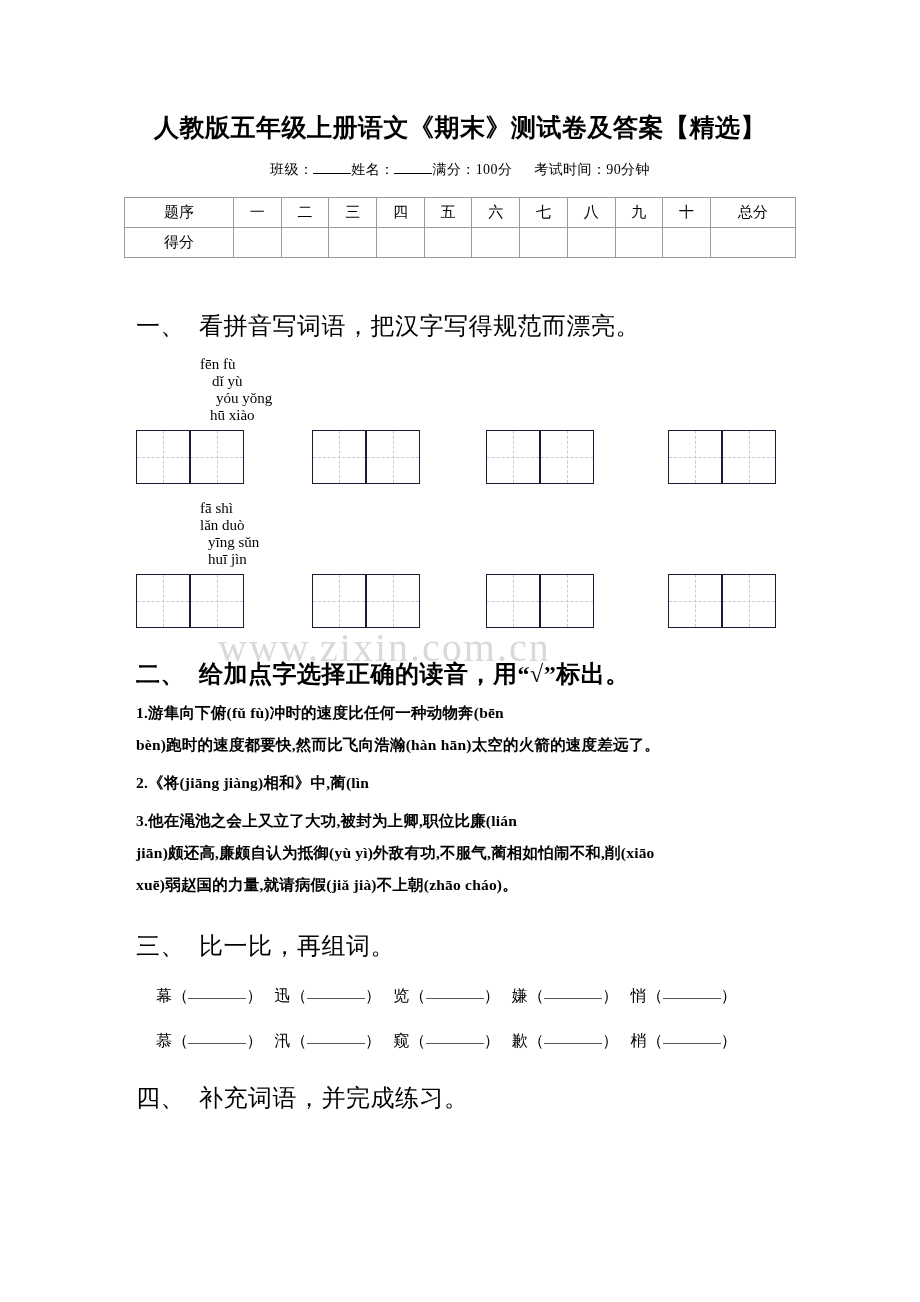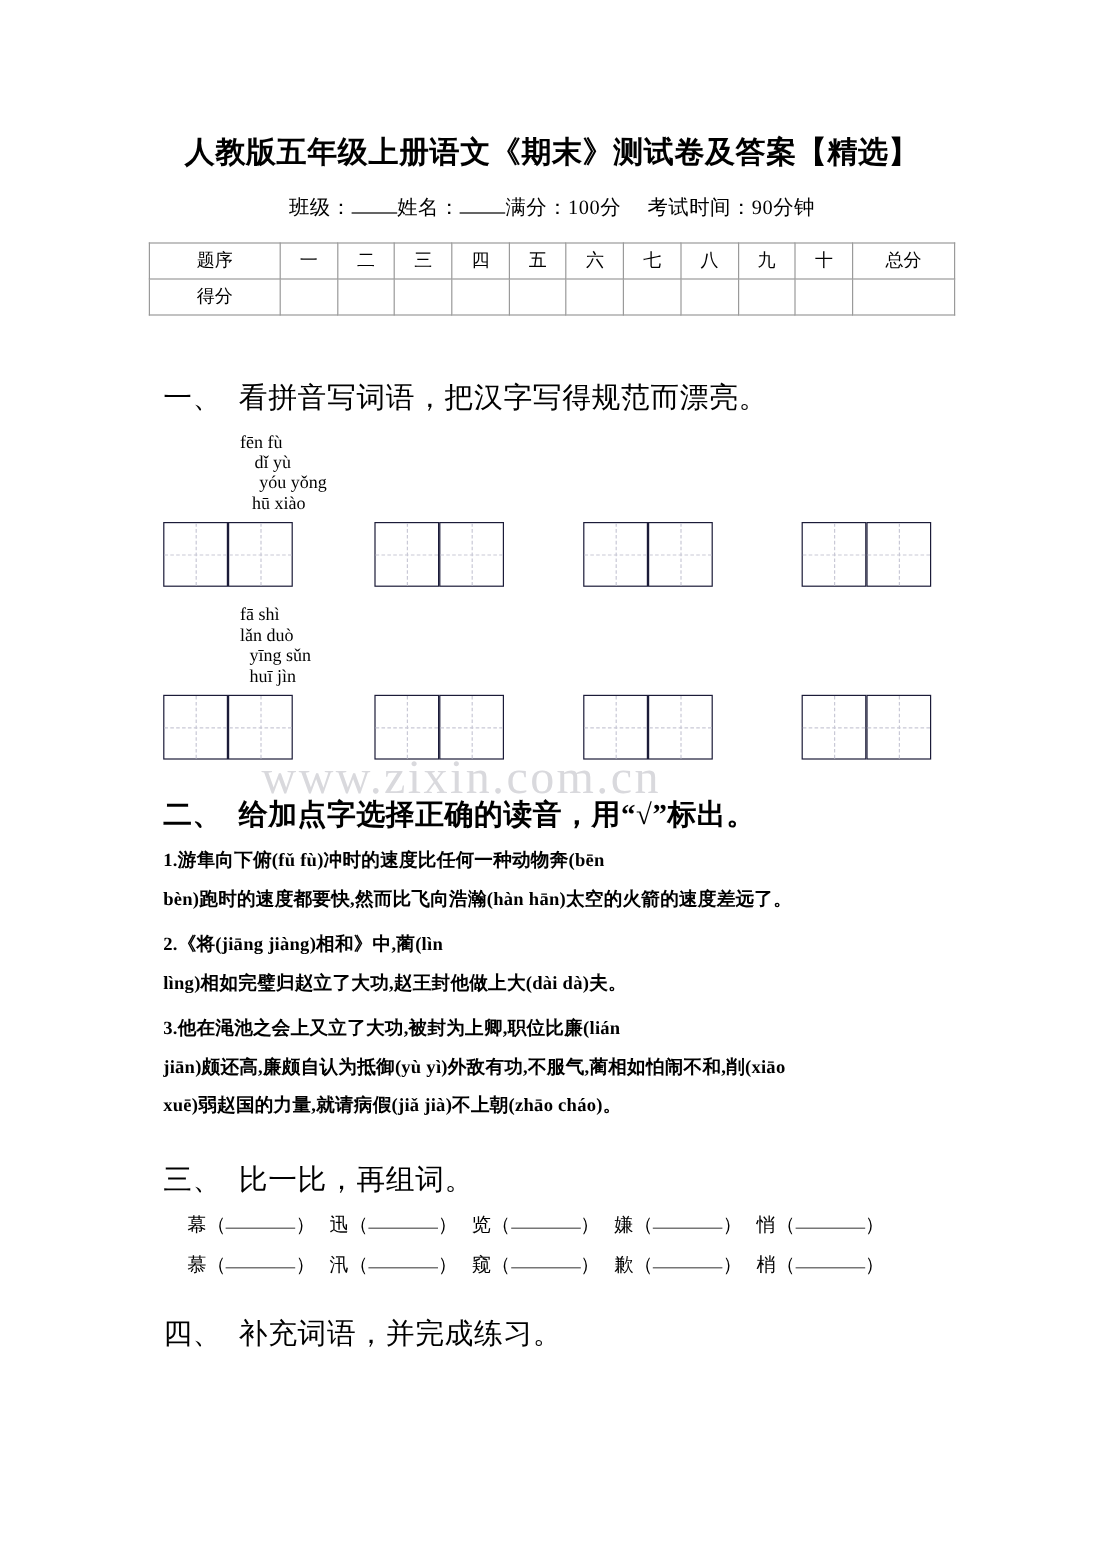--- a/index.html
+++ b/index.html
@@ -44,21 +44,21 @@
     text-align: center;
     font-size: 25px;
     font-weight: bold;
     letter-spacing: 0.5px;
     margin: 0;
     padding-top: 112px;
     line-height: 1.3;
   }
   .doc-subtitle {
     text-align: center;
-    font-size: 17px;
+    font-size: 14px;
     margin-top: 16px;
     letter-spacing: 0.4px;
   }
   .blank-ul {
     display: inline-block;
     border-bottom: 1px solid #000;
     width: 38px;
     vertical-align: baseline;
   }
   .sp-wide { display: inline-block; width: 22px; }
@@ -158,21 +158,21 @@
     font-size: 15.5px;
     line-height: 30px;
     letter-spacing: 0.2px;
     margin-top: 2px;
   }
   .q-block { margin-top: 8px; }
 
   
   .pair-row {
     font-size: 16px;
-    margin-top: 12px;
+    margin-top: 24px;
     margin-left: 20px;
     letter-spacing: 0.2px;
     white-space: nowrap;
   }
   .pair-item { margin-right: 12px; display: inline-block; }
   .pair-blank {
     display: inline-block;
     width: 58px;
     border-bottom: 1px solid #555;
     vertical-align: 2px;
@@ -319,21 +319,20 @@
         <span class="num">二、</span><span>给加点字选择正确的读音，用“√”标出。</span>
       </div>
 
       <div class="q-block">
         <div class="q-line">1.游隼向下俯(fǔ   fù)冲时的速度比任何一种动物奔(bēn</div>
         <div class="q-line">bèn)跑时的速度都要快,然而比飞向浩瀚(hàn   hān)太空的火箭的速度差远了。</div>
       </div>
 
       <div class="q-block">
         <div class="q-line">2.《将(jiāng   jiàng)相和》中,蔺(lìn</div>
-        <div class="q-line">lìng)相如完璧归赵立了大功,赵王封他做上大(dài   dà)夫。</div>
       </div>
 
       <div class="q-block">
         <div class="q-line">3.他在渑池之会上又立了大功,被封为上卿,职位比廉(lián</div>
         <div class="q-line">jiān)颇还高,廉颇自认为抵御(yù   yì)外敌有功,不服气,蔺相如怕闹不和,削(xiāo</div>
         <div class="q-line">xuē)弱赵国的力量,就请病假(jiǎ   jià)不上朝(zhāo   cháo)。</div>
       </div>
     </div>
 
     <div class="section" style="margin-top:26px;">

